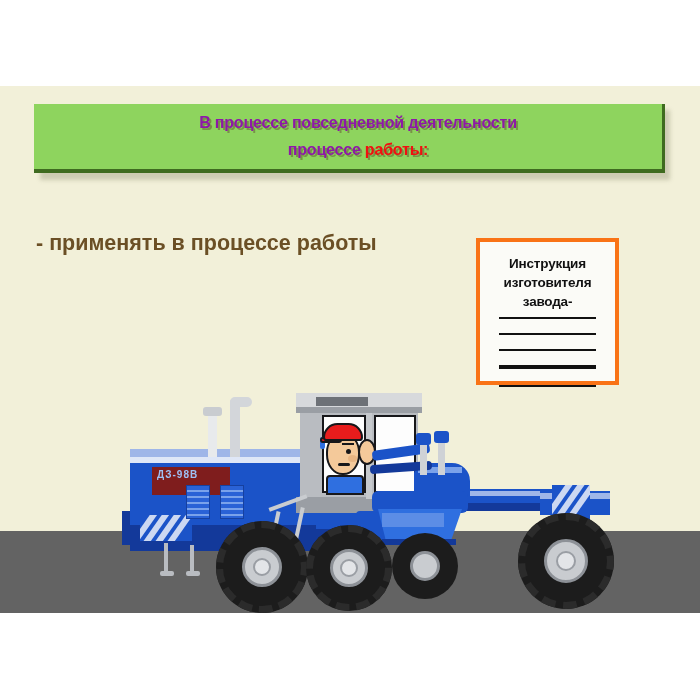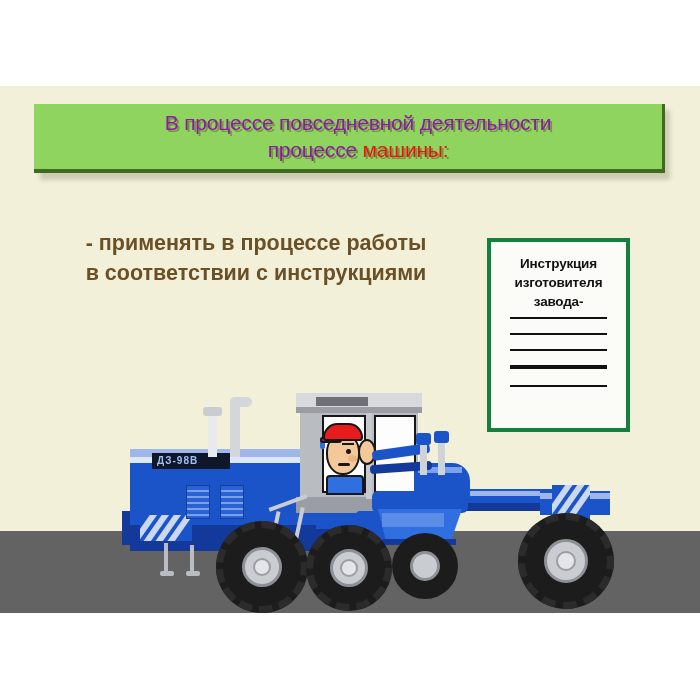--- a/index.html
+++ b/index.html
@@ -59,22 +59,22 @@
     border-right: 3px solid #3f6b20;
     border-bottom: 4px solid #3f6b20;
     box-sizing: border-box;
     display: flex;
     flex-direction: column;
     align-items: center;
     justify-content: center;
     padding-bottom: 2px;
   }
   .banner-line {
-    font-size: 21px;
-    font-weight: normal;
+    font-size: 16px;
+    font-weight: bold;
     line-height: 27px;
     white-space: nowrap;
     letter-spacing: -0.2px;
     margin-left: 20px;
   }
   .t-purple {
     color: #8e18a8;
     text-shadow: 2px 2px 0 rgba(90,70,40,0.45);
   }
   .t-red {
@@ -87,31 +87,31 @@
     position: absolute;
     left: 36px;
     top: 228px;
     width: 440px;
     text-align: center;
     color: #6b4f25;
     font-size: 21.5px;
     font-weight: bold;
     line-height: 30px;
   }
-  .body-text .l1 { text-align: center; }
+  .body-text .l1 { text-align: left; }
 
   
   .doc {
     position: absolute;
-    left: 487px;
+    left: 476px;
     top: 238px;
     width: 143px;
-    height: 194px;
+    height: 147px;
     background: #fbfbf7;
-    border: 4px solid #15803d;
+    border: 4px solid #f97316;
     box-sizing: border-box;
     padding: 12px 10px 8px 10px;
   }
   .doc-title {
     text-align: center;
     color: #111111;
     font-size: 13.5px;
     font-weight: bold;
     line-height: 19px;
     letter-spacing: -0.2px;
@@ -147,21 +147,21 @@
   .eng-nose2  { left: 26px; top: 112px; width: 58px;  height: 44px; background:#1b53c8; }
 
   
   .stripe-box { left: 20px; top: 122px; width: 52px; height: 26px; background:#1b53c8; overflow:hidden; }
   .stripe-box i {
     position:absolute; width: 6px; height: 48px; background:#ccd8f2;
     transform: rotate(35deg); top: -12px;
   }
 
   
-  .plate      { left: 32px; top: 60px; width: 78px; height: 16px; background:#0f172a; }
+  .plate      { left: 32px; top: 74px; width: 78px; height: 28px; background:#7f1d1d; }
   .plate span {
     position:absolute; left:5px; top:2px; color:#9ec0f5; font-size:10px;
     font-weight:bold; letter-spacing:1px; font-family:"Liberation Sans", sans-serif;
   }
 
   
   .grille1 { left: 66px;  top: 92px; width: 24px; height: 34px; background:#2a62d6; border:1px solid #16409f; box-sizing:border-box; }
   .grille2 { left: 100px; top: 92px; width: 24px; height: 34px; background:#2a62d6; border:1px solid #16409f; box-sizing:border-box; }
   .grille1 i, .grille2 i { position:absolute; left:0; width:100%; height:2px; background:#7aa2ea; }
 
@@ -266,26 +266,25 @@
 
 <div id="slide">
 
   <div class="panel"></div>
 
   <div class="ground"></div>
 
   <div class="banner-shadow"></div>
   <div class="banner">
     <div class="banner-line t-purple">В процессе повседневной деятельности</div>
-    <div class="banner-line"><span class="t-purple">процессе </span><span class="t-red">машины:</span></div>
+    <div class="banner-line"><span class="t-purple">процессе </span><span class="t-red">работы:</span></div>
   </div>
 
   <div class="body-text">
     <div class="l1">- применять в процессе работы</div>
-    <div>в соответствии с инструкциями</div>
   </div>
 
   <div class="doc">
     <div class="doc-title">
       <div>Инструкция</div>
       <div>изготовителя</div>
       <div>завода-</div>
     </div>
     <div class="doc-lines">
       <div class="doc-line"></div>

